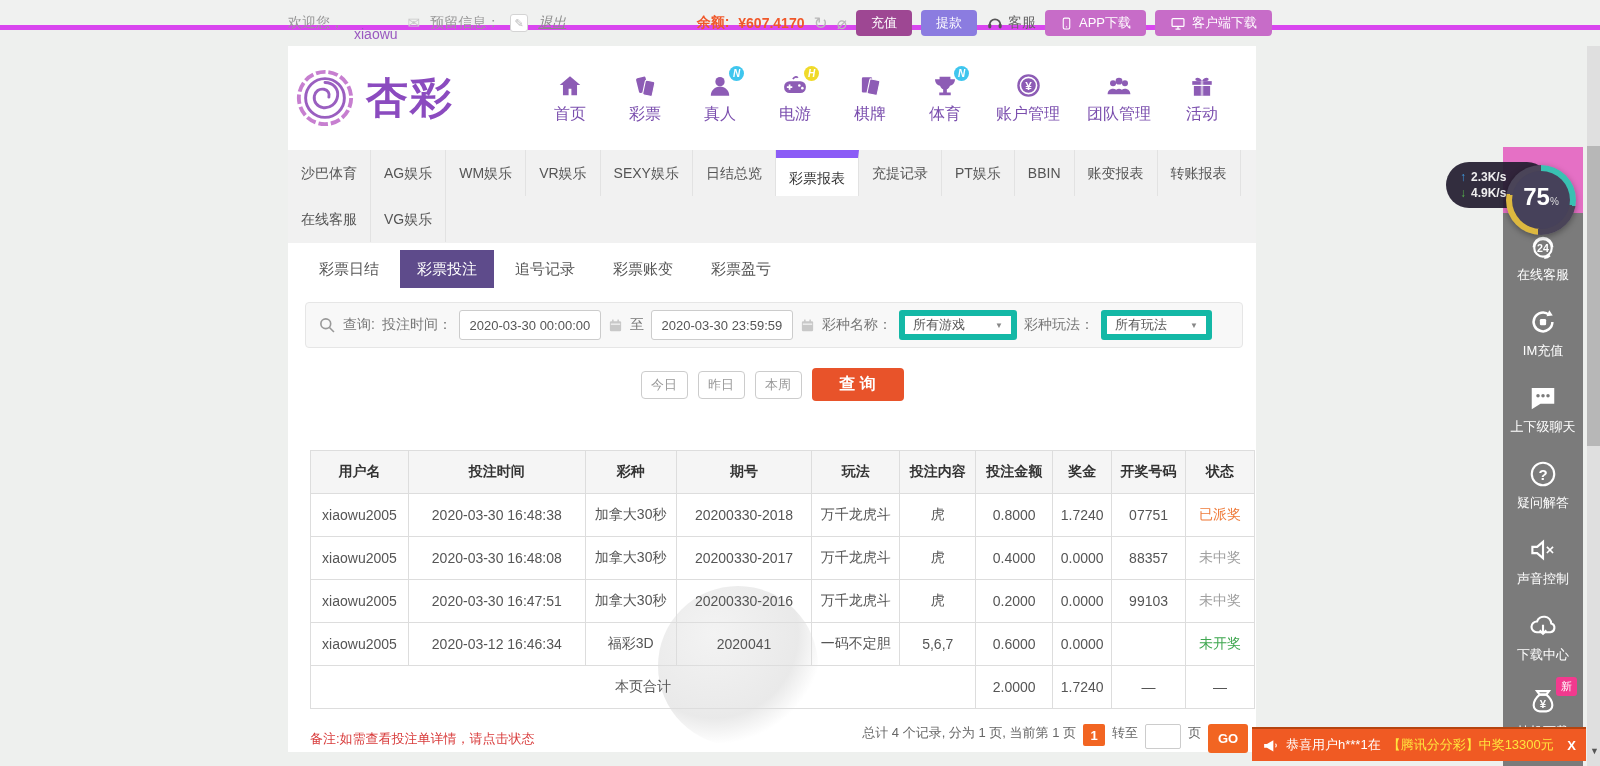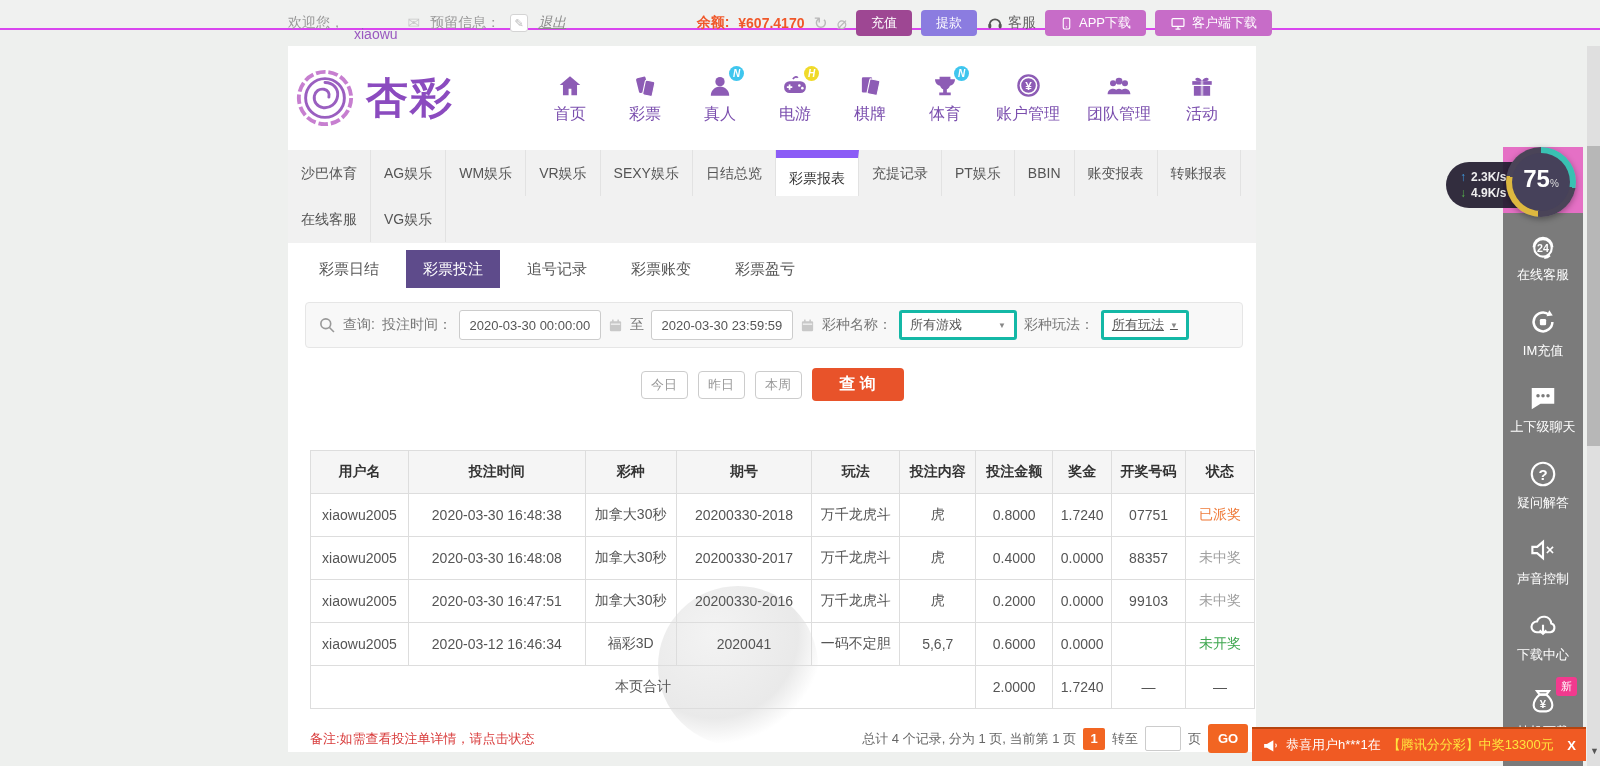--- a/index.html
+++ b/index.html
@@ -6,21 +6,21 @@
   html,body { width:1600px; height:766px; }
   body {
     position: relative;
     background: #eef0ee;
     font-family: "Liberation Sans", sans-serif;
     overflow: hidden;
     color: #555;
   }
   
   .topbar { position:absolute; top:0; left:0; width:1600px; height:30px;
-    background:#f0f1f0; border-bottom:2px solid #d946ef; z-index:5; }
+    background:#f0f1f0; border-bottom:5px solid #d946ef; z-index:5; }
   .topbar-inner { position:absolute; left:288px; width:984px; height:46px;
     display:flex; align-items:center; justify-content:space-between; }
   .tb-left { display:flex; align-items:center; gap:10px; font-size:14px; color:#999; }
   .tb-left .uname { color:#9a59c0;margin-top:21px; }
   .glyph-ic { color:#c9c9c9; font-size:15px; }
   .edit-box { display:inline-flex; align-items:center; justify-content:center;
     width:18px; height:18px; border:1px solid #d4d4d4; border-radius:3px;
     color:#bbb; font-size:11px; background:#fff; }
   .logout { font-style:italic; color:#8a8a8a; text-decoration:underline; cursor:pointer; }
   .tb-right { display:flex; align-items:center; gap:9px; }
@@ -57,37 +57,37 @@
   .badge-h { background:#f0da2a; }
   
   .tabzone { position:absolute; left:0; top:104px; width:968px; height:93px;
     background:#f1f1f1; z-index:1; }
   .tabs-row { display:flex; height:46px; }
   .tab { padding:0 13px; line-height:46px; font-size:14px; color:#555;
     border-right:1px solid #e2e2e2; cursor:pointer; white-space:nowrap; }
   .tab.active { background:#fff; border-top:8px solid #8b5cf6; line-height:40px; color:#333; }
   
   .subtabs { position:absolute; left:0; top:197px; width:968px; height:52px;
-    background:#fff; display:flex; align-items:center; gap:10px; padding-left:14px; z-index:1; }
+    background:#fff; display:flex; align-items:center; gap:4px; padding-left:14px; z-index:1; }
   .subtab { padding:0 17px; height:38px; line-height:38px; font-size:15px;
     color:#555; cursor:pointer; }
   .subtab.active { background:#5e4b8b; color:#fff; }
   
   .searchbar { position:absolute; left:17px; top:256px; width:938px; height:46px;
     background:#f8f8f8; border:1px solid #e6e6e6; border-radius:4px;
     display:flex; align-items:center; padding:0 12px; gap:7px; font-size:14px;
     color:#777; z-index:1; }
   .date-input { width:142px; height:30px; border:1px solid #ccc; border-radius:3px;
     background:#fff; font-size:13px; color:#555; text-align:center;
     font-family:inherit; }
-  .selbox { height:30px; border:3px solid #14b8a6; border-radius:3px; background:#fff;
+  .selbox { height:30px; border:6px solid #14b8a6; border-radius:3px; background:#fff;
     display:flex; align-items:center; justify-content:space-between;
     padding:0 8px; font-size:13px; color:#555; cursor:pointer; }
   .sel-game { width:118px; }
-  .sel-play { width:88px;text-decoration:underline; }
+  .sel-play { width:111px; }
   .sel-arrow { font-size:8px; color:#888; }
   
   .actionrow { position:absolute; left:0; top:322px; width:968px; display:flex;
     justify-content:center; align-items:center; gap:10px; z-index:1; }
   .quick-btn { width:47px; height:28px; border:1px solid #ccc; border-radius:4px;
     background:#fff; color:#999; font-size:13px; cursor:pointer; font-family:inherit; }
   .query-btn { width:92px; height:33px; background:#e8532a; border:none;
     border-radius:4px; color:#fff; font-size:16px; font-weight:bold;
     cursor:pointer; font-family:inherit; }
   
@@ -96,21 +96,21 @@
     background:transparent; }
   .bets-table th { background:#f5f5f5; border:1px solid #ddd; height:43px;
     font-weight:bold; color:#333; font-size:14px; }
   .bets-table td { border:1px solid #ddd; height:43px; text-align:center; }
   .st-paid { color:#ef7b3a; cursor:pointer; }
   .st-miss { color:#a0a0a0; cursor:pointer; }
   .st-open { color:#3fa750; cursor:pointer; }
   
   .footnote { position:absolute; left:22px; top:684px; color:#d83a3a; font-size:13px; z-index:1; }
   .pagination { position:absolute; right:8px; top:678px; display:flex;
-    align-items:center; gap:7px; font-size:13px; color:#666; z-index:1; }
+    align-items:flex-start; gap:7px; font-size:13px; color:#666; z-index:1; }
   .cur-page { width:22px; height:22px; background:#f26522; color:#fff;
     display:flex; align-items:center; justify-content:center; border-radius:2px;
     font-weight:bold; cursor:pointer; }
   .page-input { width:36px; height:25px; border:1px solid #ccc; border-radius:2px;
     background:#fff; font-family:inherit; }
   .go-btn { width:40px; height:29px; background:#f26522; color:#fff; border:none;
     border-radius:3px; font-weight:bold; font-size:13px; cursor:pointer; font-family:inherit; }
   
   .sidebar { position:absolute; left:1503px; top:147px; width:80px; height:619px;
     background:#7b7b7b; z-index:6; }
@@ -123,21 +123,21 @@
   .side-label { color:#fff; font-size:13px; white-space:nowrap; }
   .side-badge { position:absolute; top:2px; right:6px; background:#f23a8e;
     color:#fff; font-size:11px; padding:2px 5px; border-radius:3px; }
   
   .net-pill { position:absolute; left:1446px; top:162px; width:104px; height:46px;
     background:rgba(35,30,48,0.93); border-radius:23px; display:flex;
     flex-direction:column; justify-content:center; padding-left:14px; gap:2px;
     z-index:7; }
   .net-row { font-size:12px; font-weight:bold; color:#eee; display:flex; gap:5px; }
   .arr-up { color:#3d9fe8; } .arr-down { color:#55b44c; }
-  .gauge { position:absolute; left:1506px; top:147px; width:70px; height:70px;
+  .gauge { position:absolute; left:1506px; top:165px; width:70px; height:70px;
     border-radius:50%; z-index:8; display:flex; align-items:center; justify-content:center;
     background:conic-gradient(#39c1b2 0deg 100deg, #4a4458 100deg 185deg,
       #ddb83f 185deg 280deg, #4a4458 280deg 360deg);
     box-shadow:0 2px 6px rgba(0,0,0,.35); cursor:pointer; }
   .gauge-inner { width:58px; height:58px; border-radius:50%; background:#46415a;
     display:flex; align-items:baseline; justify-content:center; padding-top:14px; }
   .gauge-val { color:#fff; font-size:24px; font-weight:bold; line-height:1; }
   .gauge-unit { color:#ddd; font-size:10px; }
   
   .scroll-track { position:absolute; right:0; top:46px; width:13px; height:720px;

